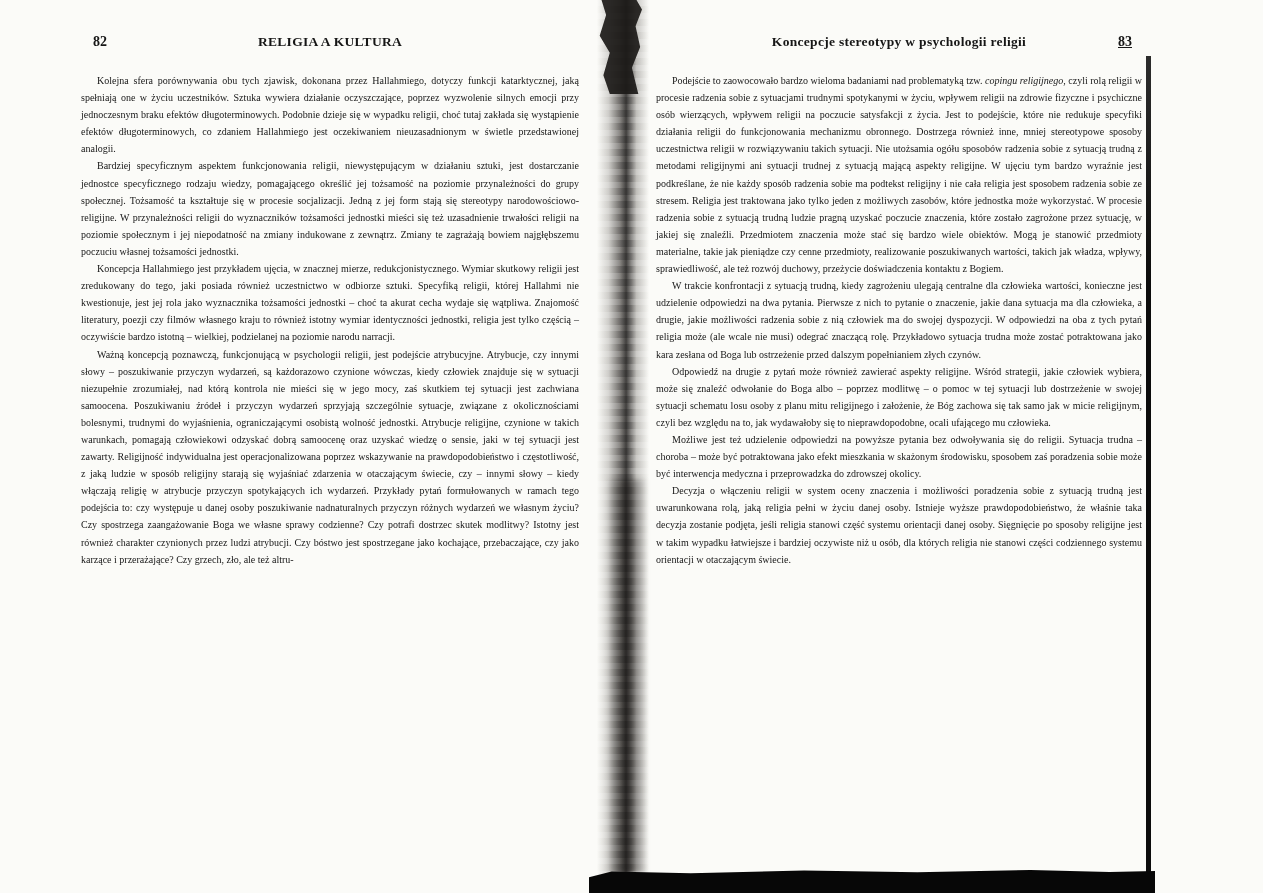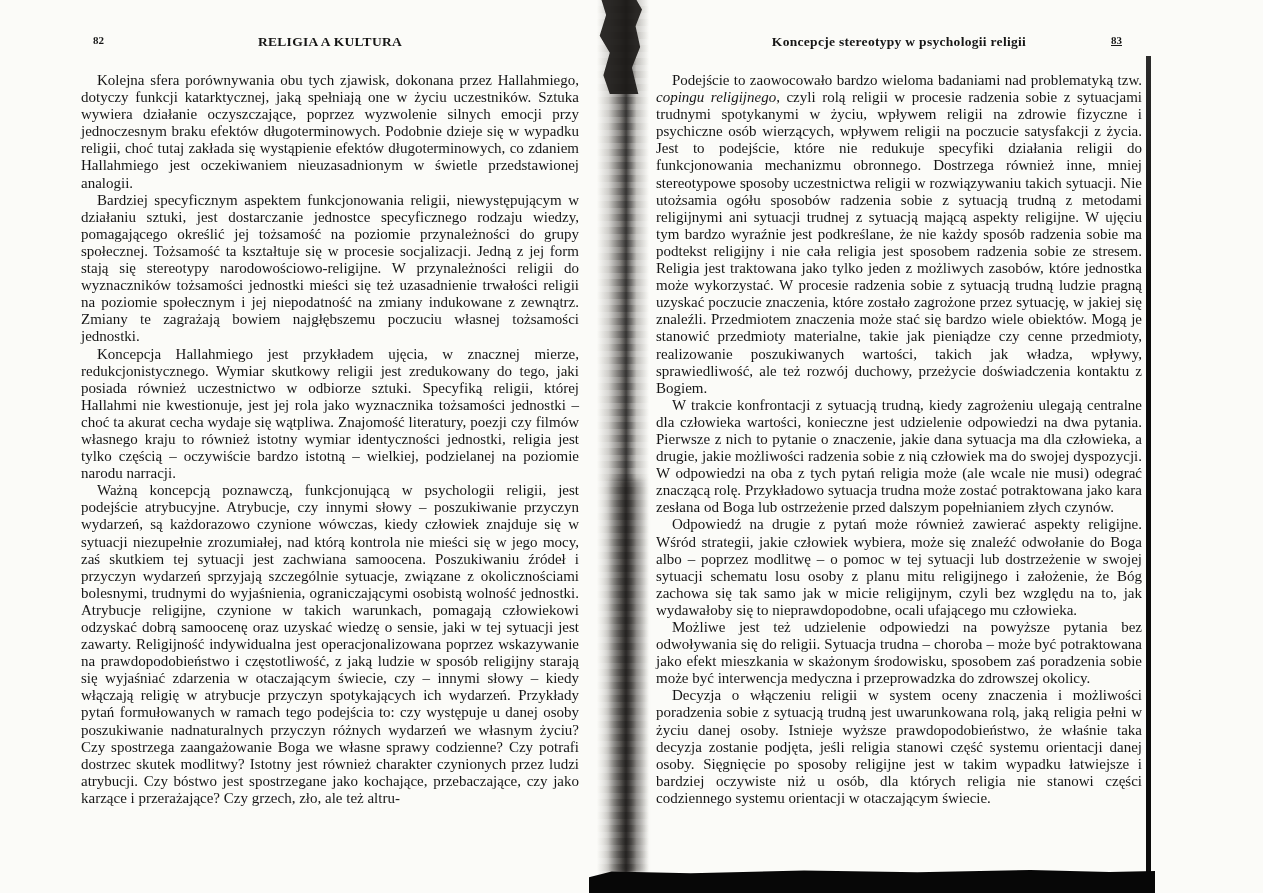--- a/index.html
+++ b/index.html
@@ -13,27 +13,27 @@
 
   .page { position: absolute; top: 34px; }
   .page-left  { left: 81px;  width: 498px; }
   .page-right { left: 656px; width: 486px; }
 
   .pg-header {
     position: relative; height: 22px;
     text-align: center; font-weight: bold;
     font-size: 13.5px; letter-spacing: 0.3px;
   }
-  .pg-header .pagenum { position: absolute; top: 0; font-size: 11px; letter-spacing: 0; }
+  .pg-header .pagenum { position: absolute; top: 0; font-size: 14px; letter-spacing: 0; }
   .page-left  .pagenum { left: 12px; }
-  .page-right .pagenum { right: 20px; text-decoration: underline; }
+  .page-right .pagenum { right: 10px; text-decoration: underline; }
 
   .pg-body {
     margin-top: 16px;
-    font-size: 15px; line-height: 17.1px;
+    font-size: 10px; line-height: 17.1px;
     text-align: justify;
   }
   .pg-body p { margin: 0; text-indent: 16px; }
   .pg-body p.cont { text-indent: 0; }
   .pg-body i { font-style: italic; }
 
   
   .gutter {
     position: absolute; top: 0; left: 597px; width: 52px; height: 893px;
     background: linear-gradient(90deg,

